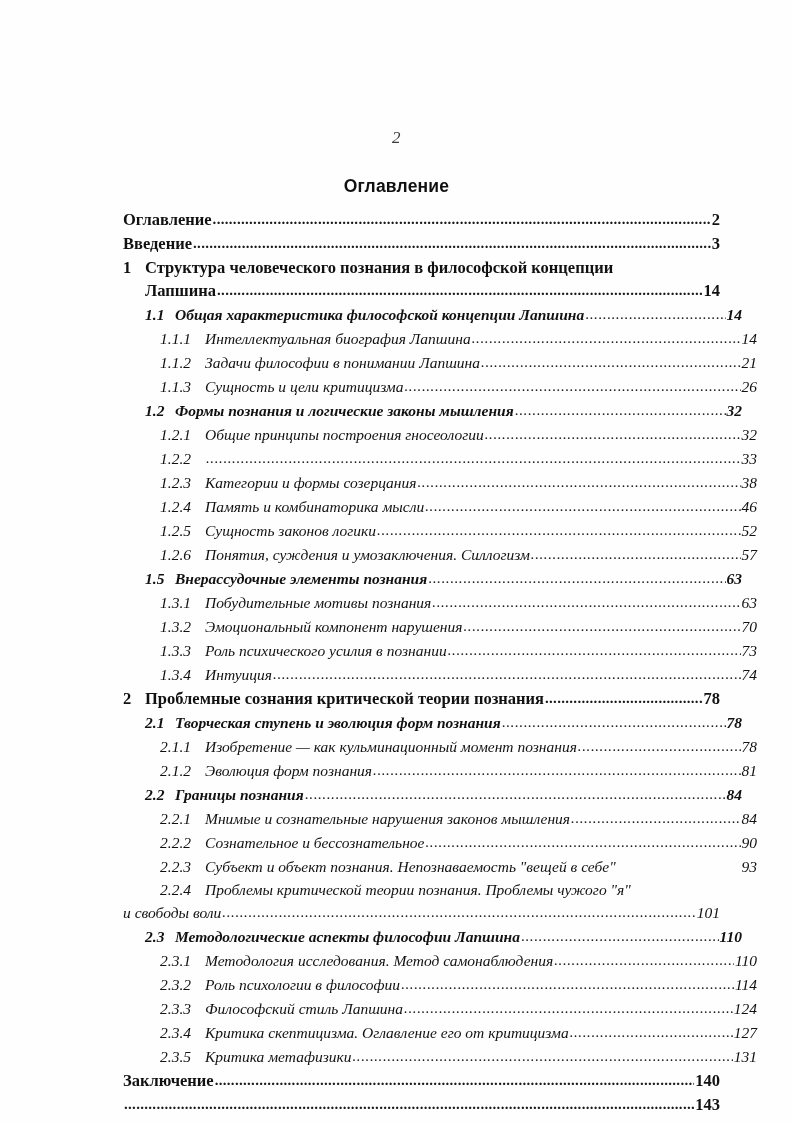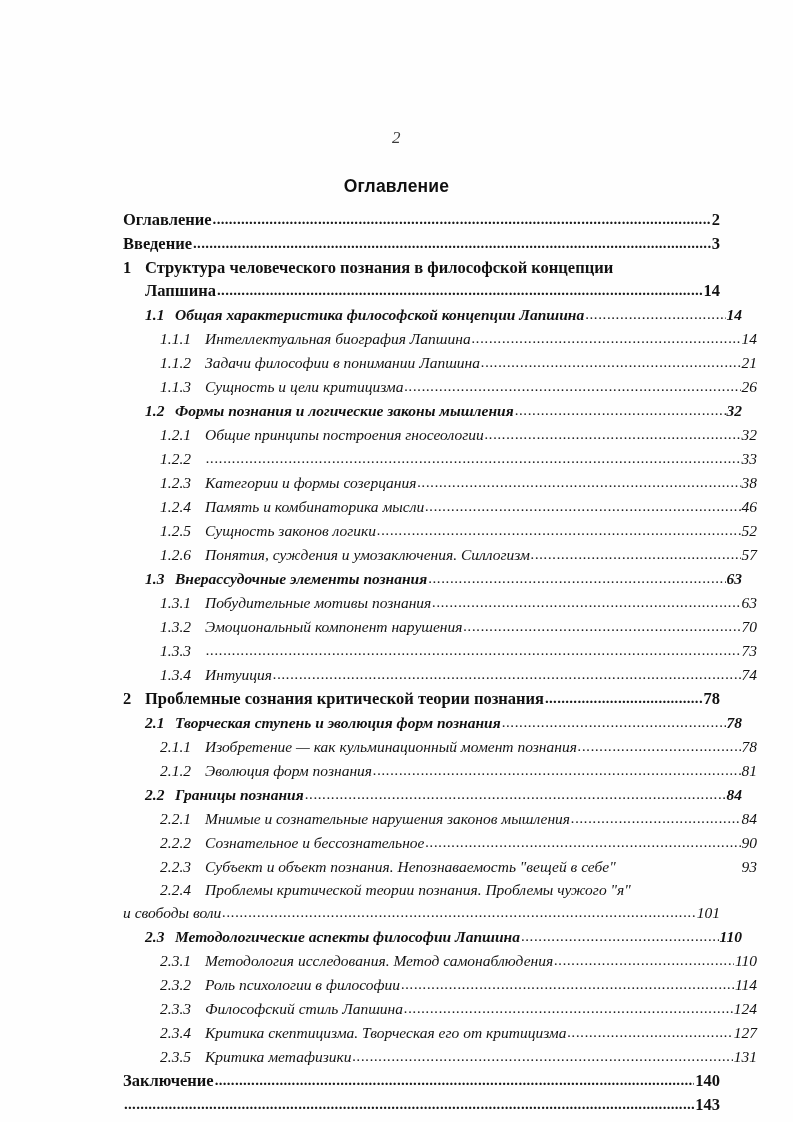--- a/index.html
+++ b/index.html
@@ -237,39 +237,40 @@
         <span class="leader"></span>
         <span class="pageno">52</span>
       </div>
       <div class="entry lvl3">
         <span class="num">1.2.6</span>
         <span class="label">Понятия, суждения и умозаключения. Силлогизм</span>
         <span class="leader"></span>
         <span class="pageno">57</span>
       </div>
       <div class="entry lvl2">
-        <span class="num">1.3</span>
+        <span class="num">1.5</span>
         <span class="label">Внерассудочные элементы познания</span>
         <span class="leader"></span>
         <span class="pageno">63</span>
       </div>
       <div class="entry lvl3">
         <span class="num">1.3.1</span>
         <span class="label">Побудительные мотивы познания</span>
         <span class="leader"></span>
         <span class="pageno">63</span>
       </div>
       <div class="entry lvl3">
         <span class="num">1.3.2</span>
         <span class="label">Эмоциональный компонент нарушения</span>
         <span class="leader"></span>
         <span class="pageno">70</span>
       </div>
       <div class="entry lvl3">
         <span class="num">1.3.3</span>
+        <span class="label">Роль психического усилия в познании</span>
         <span class="leader"></span>
         <span class="pageno">73</span>
       </div>
       <div class="entry lvl3">
         <span class="num">1.3.4</span>
         <span class="label">Интуиция</span>
         <span class="leader"></span>
         <span class="pageno">74</span>
       </div>
       <div class="entry lvl1">
@@ -351,21 +352,21 @@
         <span class="pageno">114</span>
       </div>
       <div class="entry lvl3">
         <span class="num">2.3.3</span>
         <span class="label">Философский стиль Лапшина</span>
         <span class="leader"></span>
         <span class="pageno">124</span>
       </div>
       <div class="entry lvl3">
         <span class="num">2.3.4</span>
-        <span class="label">Критика скептицизма. Творческая его от критицизма</span>
+        <span class="label">Критика скептицизма. Оглавление его от критицизма</span>
         <span class="leader"></span>
         <span class="pageno">127</span>
       </div>
       <div class="entry lvl3">
         <span class="num">2.3.5</span>
         <span class="label">Критика метафизики</span>
         <span class="leader"></span>
         <span class="pageno">131</span>
       </div>
       <div class="entry lvl0">

